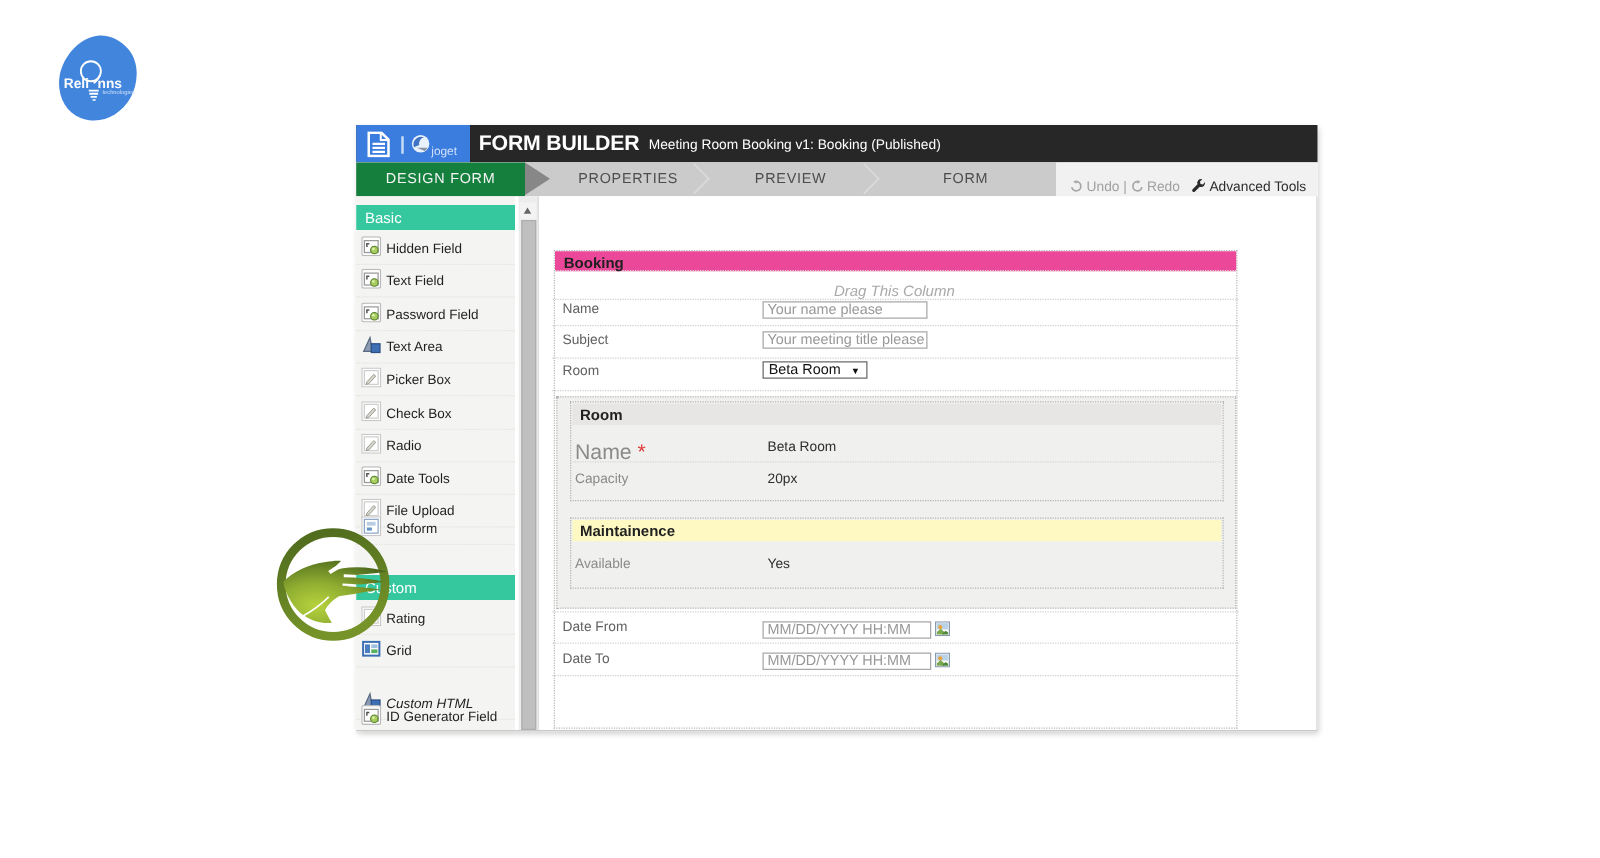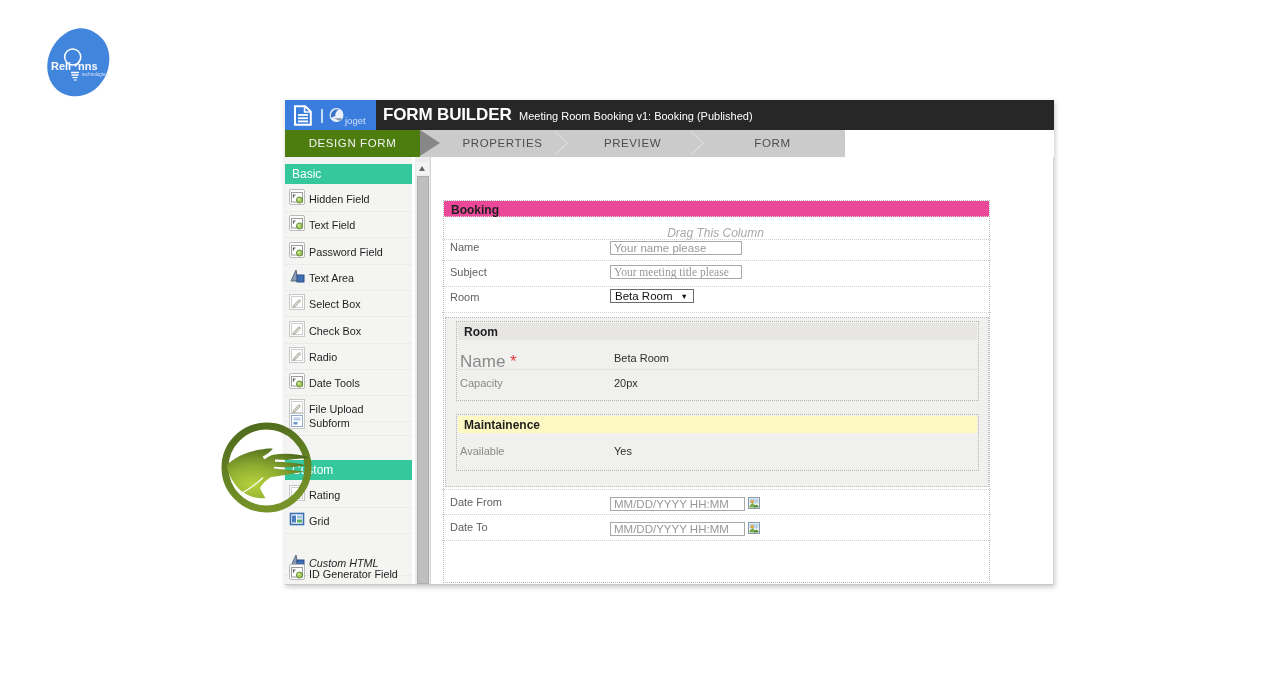--- a/index.html
+++ b/index.html
@@ -19,21 +19,21 @@
   #fbtitle { position:absolute; left:98px; top:5px; color:#fff; font-size:17px;
     font-weight:bold; letter-spacing:-0.15px; }
   #fbsub { position:absolute; left:234px; top:10px; color:#fff; font-size:11px; }
 
   
   #tabs { position:absolute; left:0; top:30px; width:769px; height:27px; background:#fff; }
   #tabsright { position:absolute; left:560px; top:30px; width:209px; height:32px; background:#f1f1f1; }
   #tabsgray { position:absolute; left:0; top:0; width:560px; height:27px; background:#cbcbcb; }
   .tab { position:absolute; top:0; height:27px; line-height:27px; font-size:11.5px;
     color:#4d4d4d; letter-spacing:0.6px; text-align:center; }
-  #tab1 { left:0; width:135px; background:#4d7c0f; color:#f4f4f4; }
+  #tab1 { left:0; width:135px; background:#15803d; color:#f4f4f4; }
   #tab1:after { content:""; position:absolute; left:135px; top:0;
     border-left:20px solid #878787; border-top:13.5px solid transparent;
     border-bottom:13.5px solid transparent; }
   .sep { position:absolute; top:0; width:14px; height:27px; }
   .sep:before { content:""; position:absolute; left:0; top:0;
     border-left:13px solid #dadada; border-top:13.5px solid transparent;
     border-bottom:13.5px solid transparent; }
   .sep:after { content:""; position:absolute; left:-2px; top:0;
     border-left:13px solid #cbcbcb; border-top:13.5px solid transparent;
     border-bottom:13.5px solid transparent; }
@@ -115,20 +115,37 @@
   <div id="tabs">
     <div id="tabsgray"></div>
     <div class="tab" id="tab1">DESIGN FORM</div>
     <div class="tab" style="left:155px; width:125px;">PROPERTIES</div>
     <div class="tab" style="left:280px; width:135px;">PREVIEW</div>
     <div class="tab" style="left:415px; width:145px;">FORM</div>
     <div class="sep" style="left:270px;"></div>
     <div class="sep" style="left:406px;"></div>
   </div>
 
+  <div id="tabsright">
+    <div id="undoredo">
+      <svg width="10" height="10" viewBox="0 0 11 11" style="vertical-align:-1px;">
+          <path d="M5.5 1.5 a4 4 0 1 1 -3.9 4.8" fill="none" stroke="#a6a6a6" stroke-width="1.5"></path>
+          <path d="M5.8 0 l-3 1.6 3 1.6 z" fill="#a6a6a6"></path>
+        </svg>
+      Undo | <svg width="10" height="10" viewBox="0 0 11 11" style="vertical-align:-1px;">
+          <path d="M5.5 1.5 a4 4 0 1 0 3.9 4.8" fill="none" stroke="#a6a6a6" stroke-width="1.5"></path>
+          <path d="M5.2 0 l3 1.6 -3 1.6 z" fill="#a6a6a6"></path>
+        </svg>
+      Redo &nbsp;
+      <svg width="12" height="12" viewBox="0 0 12 12" style="vertical-align:-2px;">
+          <path d="M10.8 2.5 a3 3 0 0 1 -4 3.8 L3 10.2 a1.3 1.3 0 0 1 -1.9 -1.9 L5 4.4 a3 3 0 0 1 3.8 -4 L7 2.2 l0.4 2 2 0.4 z" fill="#2b2b2b"></path>
+        </svg>
+      <b>Advanced Tools</b>
+    </div>
+  </div>
 
   <div id="palette">
       <div class="phead" style="top:7px;">Basic</div>
       <div class="pitem" style="top:29px;">
         <svg width="16" height="16" viewBox="0 0 16 16">
           <rect x="0.5" y="0.5" width="15" height="15" rx="1.5" fill="#fdfdfd" stroke="#b9b9b9"></rect>
           <rect x="2.5" y="3.5" width="11" height="9.5" fill="#fff" stroke="#9a9a9a"></rect>
           <path d="M4.5 8.5 v-2.5 h2" fill="none" stroke="#555" stroke-width="1.2"></path>
           <circle cx="10.5" cy="11" r="3" fill="#a8cc60" stroke="#55822c" stroke-width="0.9"></circle>
           <circle cx="9.7" cy="10.2" r="1" fill="#e2f3b0"></circle>
@@ -161,21 +178,21 @@
           <rect x="8" y="7" width="7" height="7" fill="#3e6fb5" stroke="#2c4f85"></rect>
         </svg>
         <span class="lbl">Text Area</span>
       </div>
       <div class="pitem" style="top:134.2px;">
         <svg width="16" height="16" viewBox="0 0 16 16">
           <rect x="0.5" y="0.5" width="15" height="15" fill="#fdfdfd" stroke="#c8c8c8"></rect>
           <rect x="2.5" y="2.5" width="11" height="11" fill="#fff" stroke="#cfcfcf"></rect>
           <path d="M4.5 11.5 l5.5-6 1.6 1.4 -5.6 6 -2 0.6 z" fill="#d8d8ce" stroke="#9a9a90" stroke-width="0.8"></path>
         </svg>
-        <span class="lbl">Select Box</span>
+        <span class="lbl">Picker Box</span>
       </div>
       <div class="pitem" style="top:160.5px;">
         <svg width="16" height="16" viewBox="0 0 16 16">
           <rect x="0.5" y="0.5" width="15" height="15" fill="#fdfdfd" stroke="#c8c8c8"></rect>
           <rect x="2.5" y="2.5" width="11" height="11" fill="#fff" stroke="#cfcfcf"></rect>
           <path d="M4.5 11.5 l5.5-6 1.6 1.4 -5.6 6 -2 0.6 z" fill="#d8d8ce" stroke="#9a9a90" stroke-width="0.8"></path>
         </svg>
         <span class="lbl">Check Box</span>
       </div>
       <div class="pitem" style="top:186.8px;">
@@ -259,21 +276,21 @@
   <div id="winrb"></div>
   <div id="form">
       <div id="formc"></div>
       <div class="shead" style="left:2px; top:2px; width:545px; height:16px; padding:2px 0 0 7px; border-bottom:1px dotted #d8d8d8;">Booking</div>
       <div class="abs" style="left:0; top:27px; width:547px; text-align:center; font-size:12px; font-style:italic; color:#a9a9a9;">Drag This Column</div>
       <div class="dotline" style="top:40px;"></div>
       <div class="flabel" style="top:40px; padding-top:2px;">Name</div>
       <div class="inp" style="top:42px;">Your name please</div>
       <div class="dotline" style="top:61px;"></div>
       <div class="flabel" style="top:61px; padding-top:6px;">Subject</div>
-      <div class="inp" style="top:66px;font-family:Liberation Serif, serif;">Your meeting title please</div>
+      <div class="inp" style="top:66px;">Your meeting title please</div>
       <div class="dotline" style="top:87px;"></div>
       <div class="flabel" style="top:87px; padding-top:5px;">Room</div>
       <div class="abs" style="left:168px; top:90px; width:84px; height:14px; border:1px solid #6b6b6b; background:#fff; font-size:11.5px; color:#111; line-height:12.5px; padding-left:4px;">Beta Room<span style="float:right; margin-right:5px; font-size:7.5px; line-height:14px;">▼</span></div>
       <div class="dotline" style="top:113px;"></div>
       <div class="abs" style="left:3px; top:118px; width:544px; height:170px; background:#f0f0ee; border:1px dotted #bbb;"></div>
       <div class="abs" style="left:14px; top:122px; width:523px; height:80px; border:1px dotted #b5b5b5;"></div>
       <div class="shead" style="left:16px; top:124px; width:519px; height:17px; padding:2px 0 0 6px; background:#e7e6e4;">Room</div>
       <div class="abs" style="left:18px; top:153px; font-size:17px; color:#8a8a8a;">Name <span style="color:#e03c3c;">*</span></div>
       <div class="abs" style="left:172px; top:153px; font-size:11px; color:#2e2e2e;">Beta Room</div>
       <div class="abs" style="left:16px; top:170px; width:519px; border-top:1px dotted #d4d4d2;"></div>

